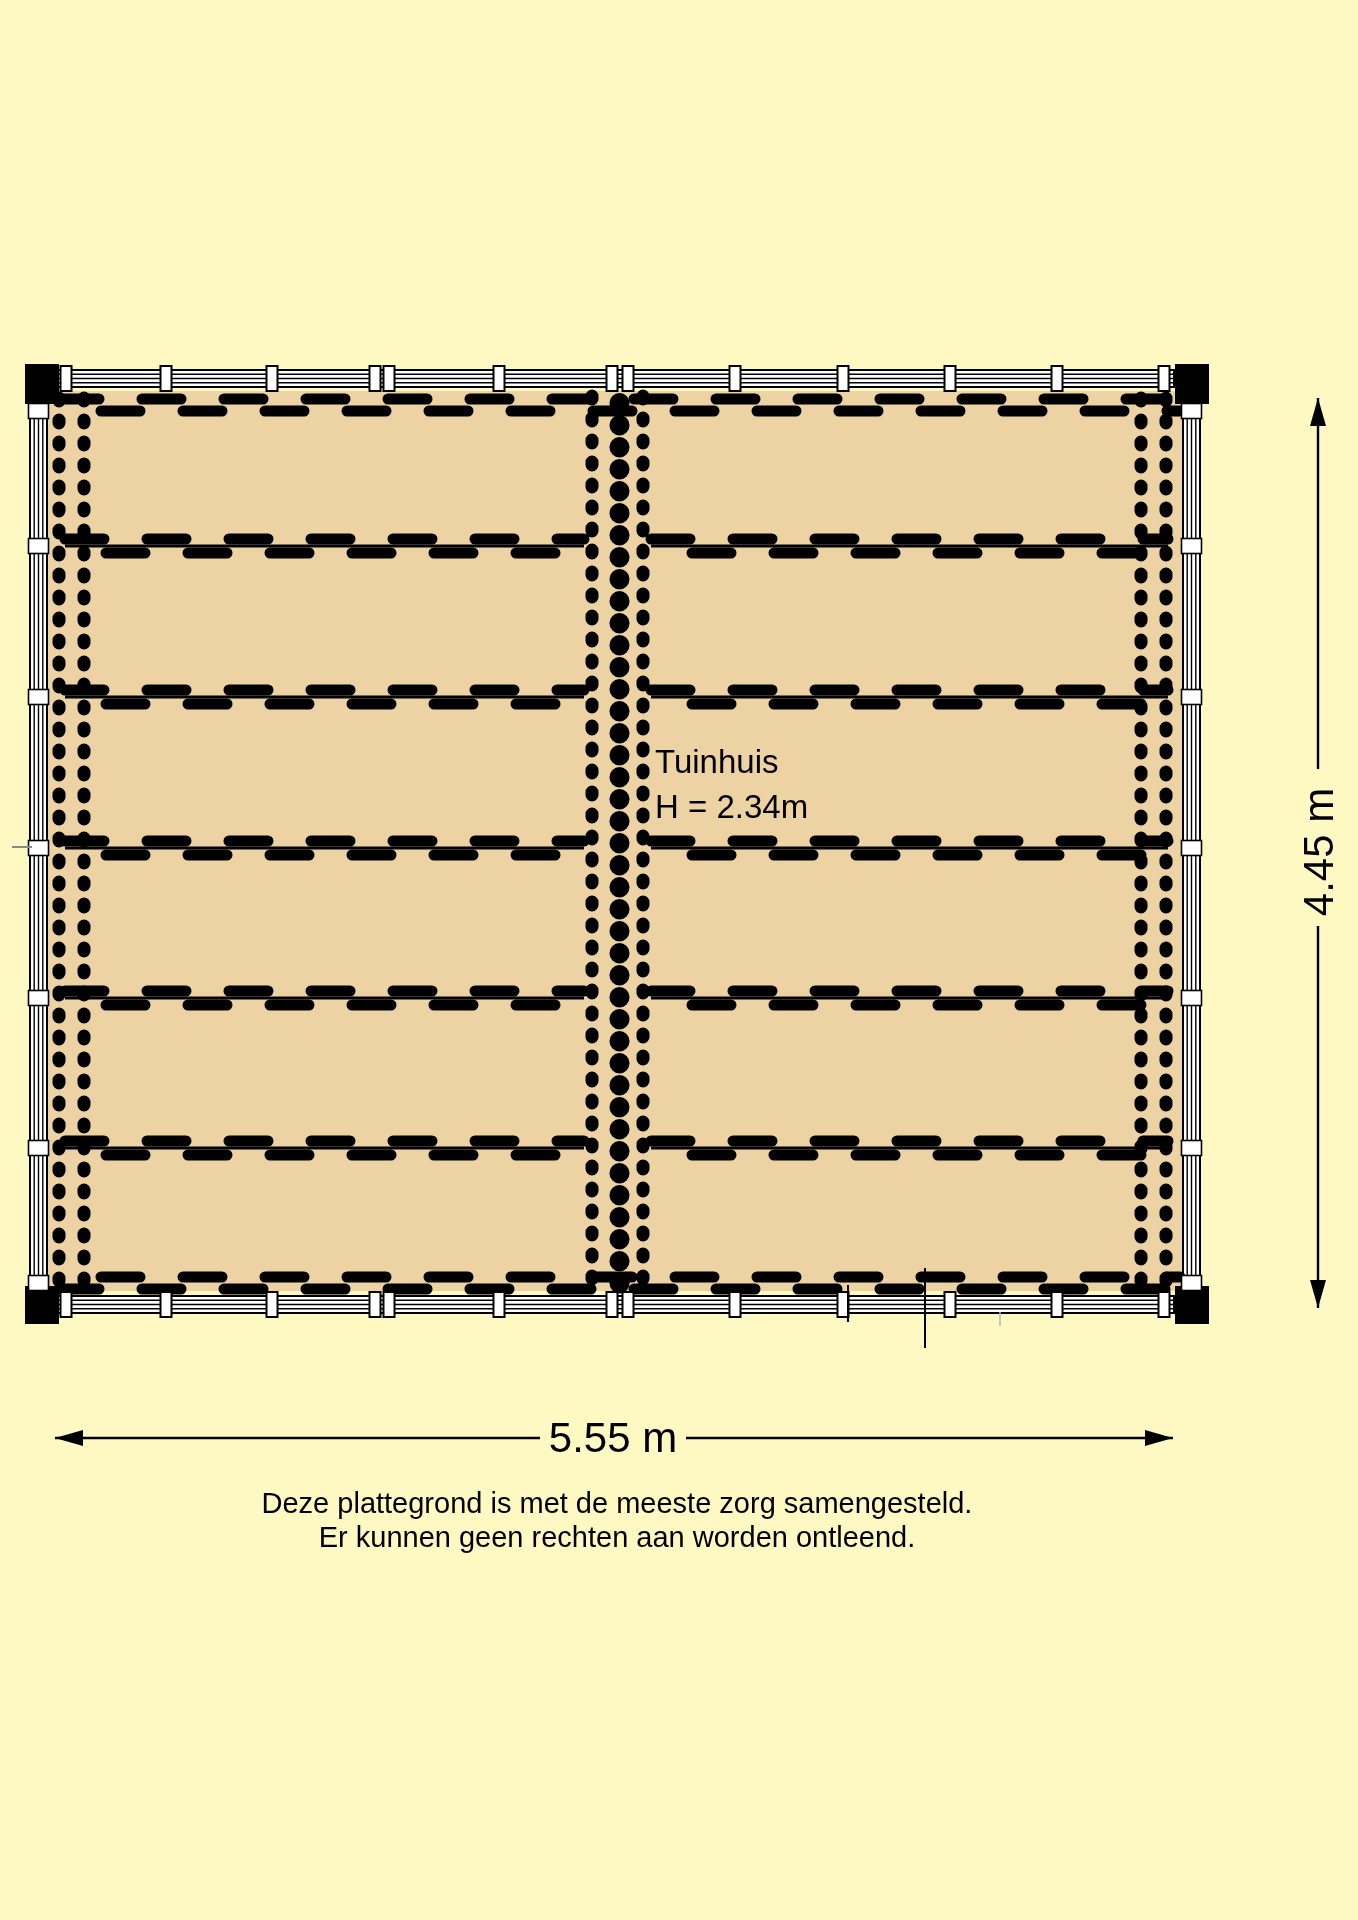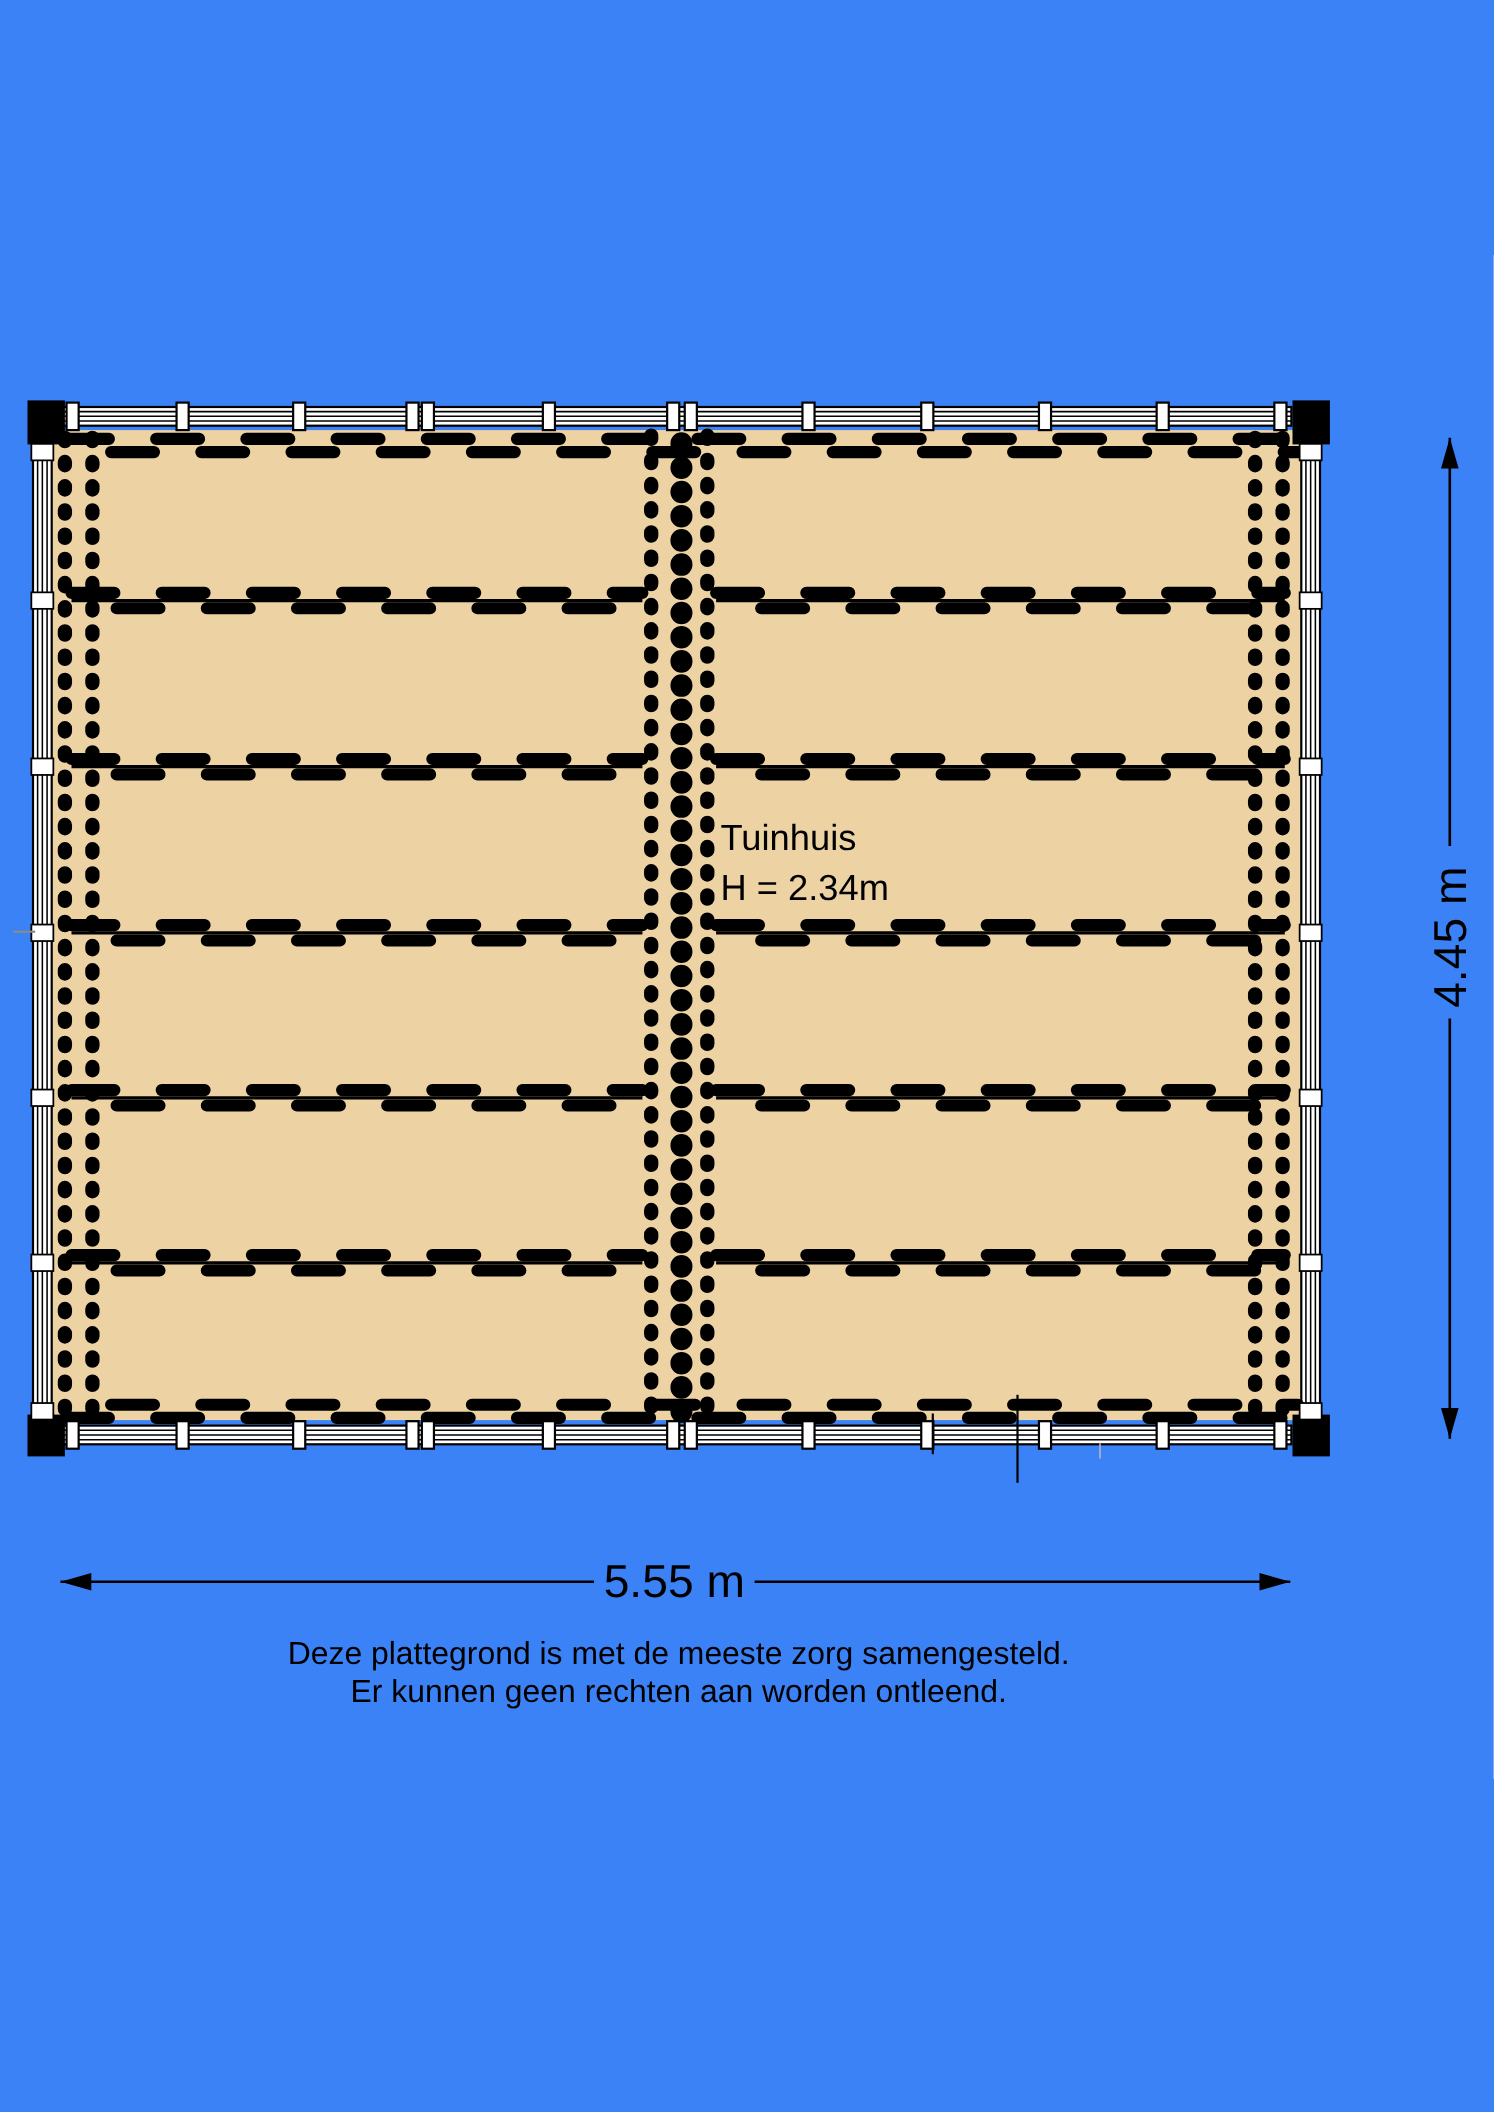--- a/index.html
+++ b/index.html
@@ -1,16 +1,16 @@
 <!DOCTYPE html>
 <html style="--floor-fill: #EDD3A4; --line: #000000; --wall-fill: #FFFFFF;"><head>
 <meta charset="utf-8">
 <style>
   html,body{margin:0;padding:0;background:#ffffff;}
-  #page{position:relative;width:1358px;height:1920px;background:#3b82f6;overflow:hidden;}
+  #page{position:relative;width:1358px;height:1920px;background:#fef9c3;overflow:hidden;}
   svg{display:block;}
   .floor{fill:var(--floor-fill,#EDD3A4);}
   .wall{fill:var(--wall-fill,#fff);stroke:var(--line,#000);stroke-width:2;}
   .thin{stroke:var(--line,#000);stroke-width:1.4;fill:none;}
   .post{fill:var(--line,#000);}
   .wallpost{fill:var(--wall-fill,#fff);stroke:var(--line,#000);stroke-width:2;}
   .joint{fill:var(--wall-fill,#fff);stroke:var(--line,#000);stroke-width:1.6;}
   .dashrow{stroke:var(--line,#000);stroke-width:11;stroke-linecap:round;stroke-dasharray:39 43;fill:none;}
   .dotcol{stroke:var(--line,#000);stroke-width:13;stroke-linecap:round;stroke-dasharray:3 19;fill:none;}
   .dotmid{stroke:var(--line,#000);stroke-width:20;stroke-linecap:round;stroke-dasharray:0.5 21.5;fill:none;}

